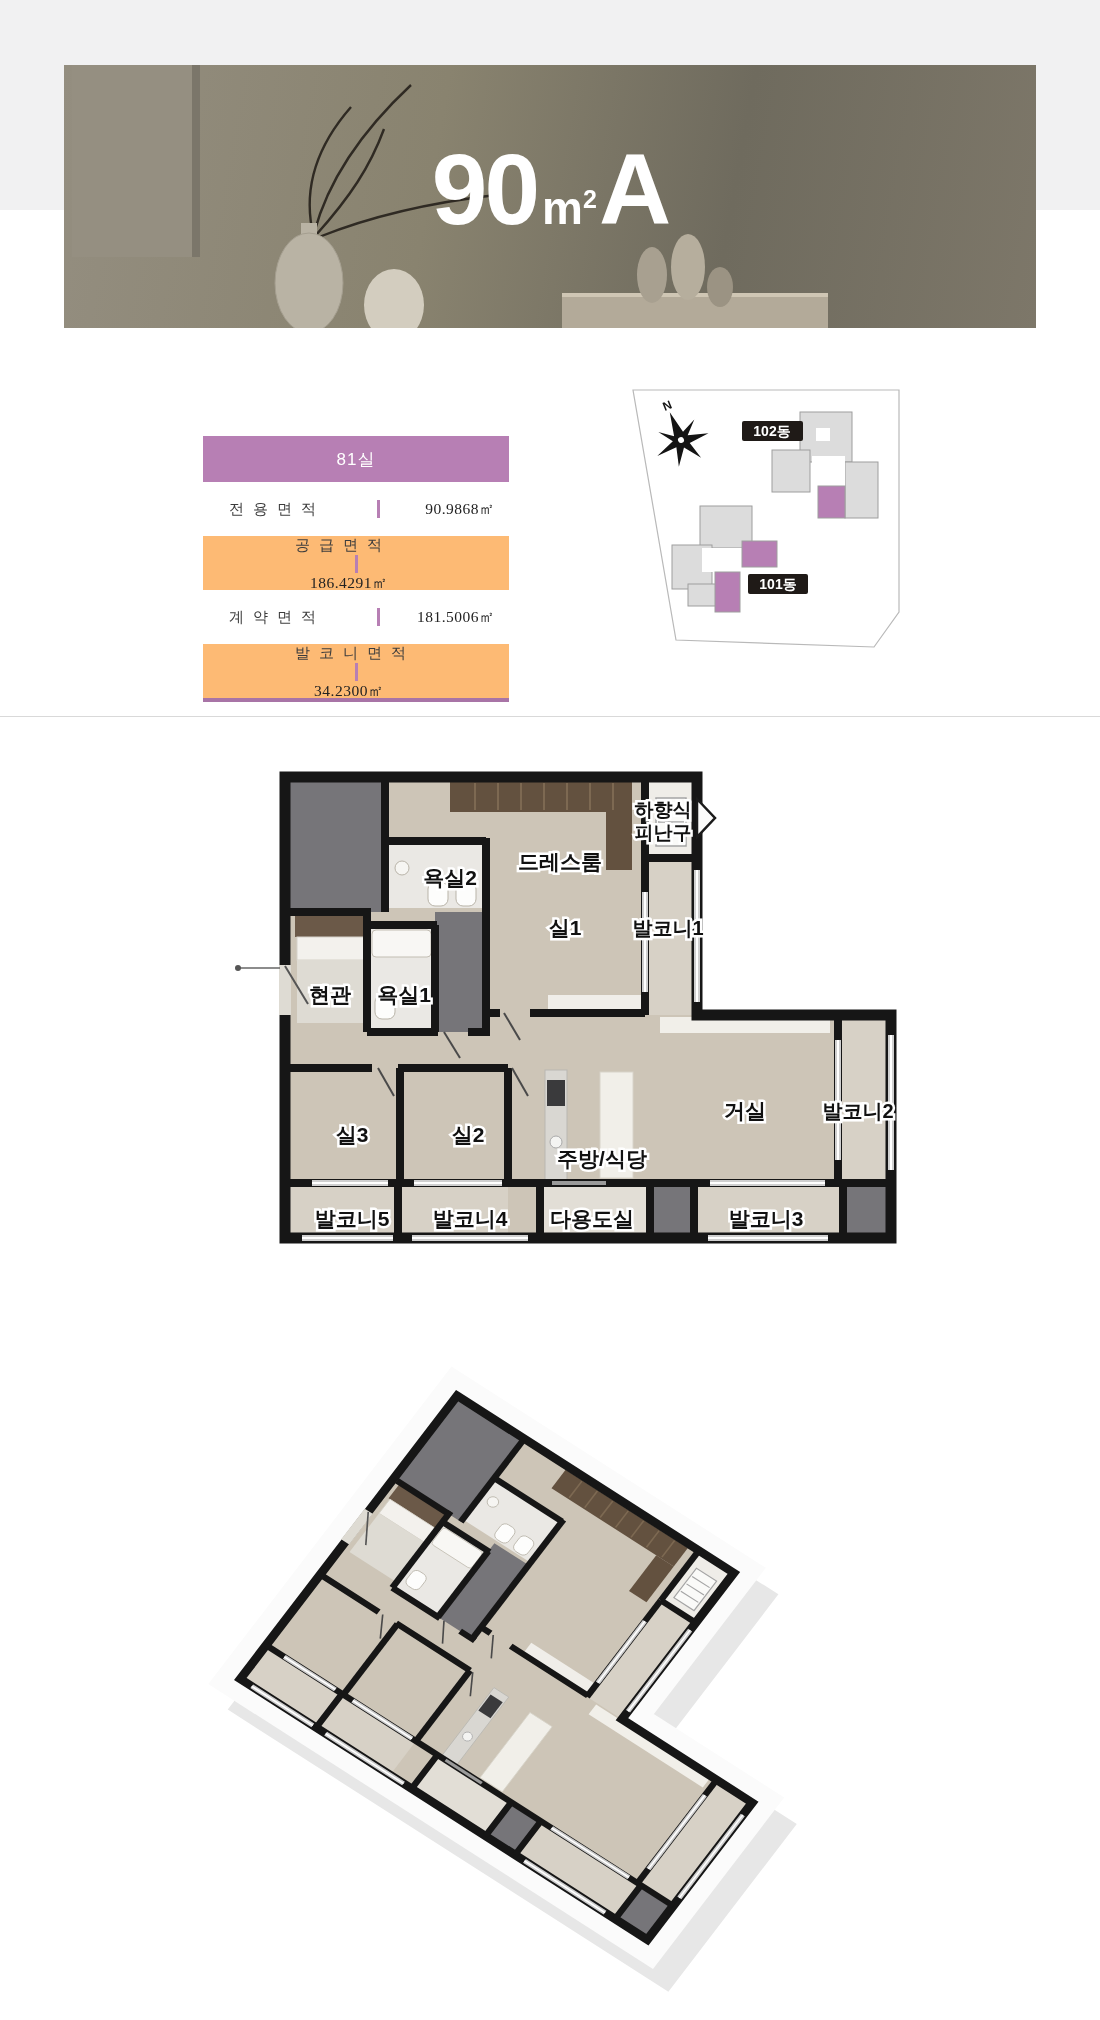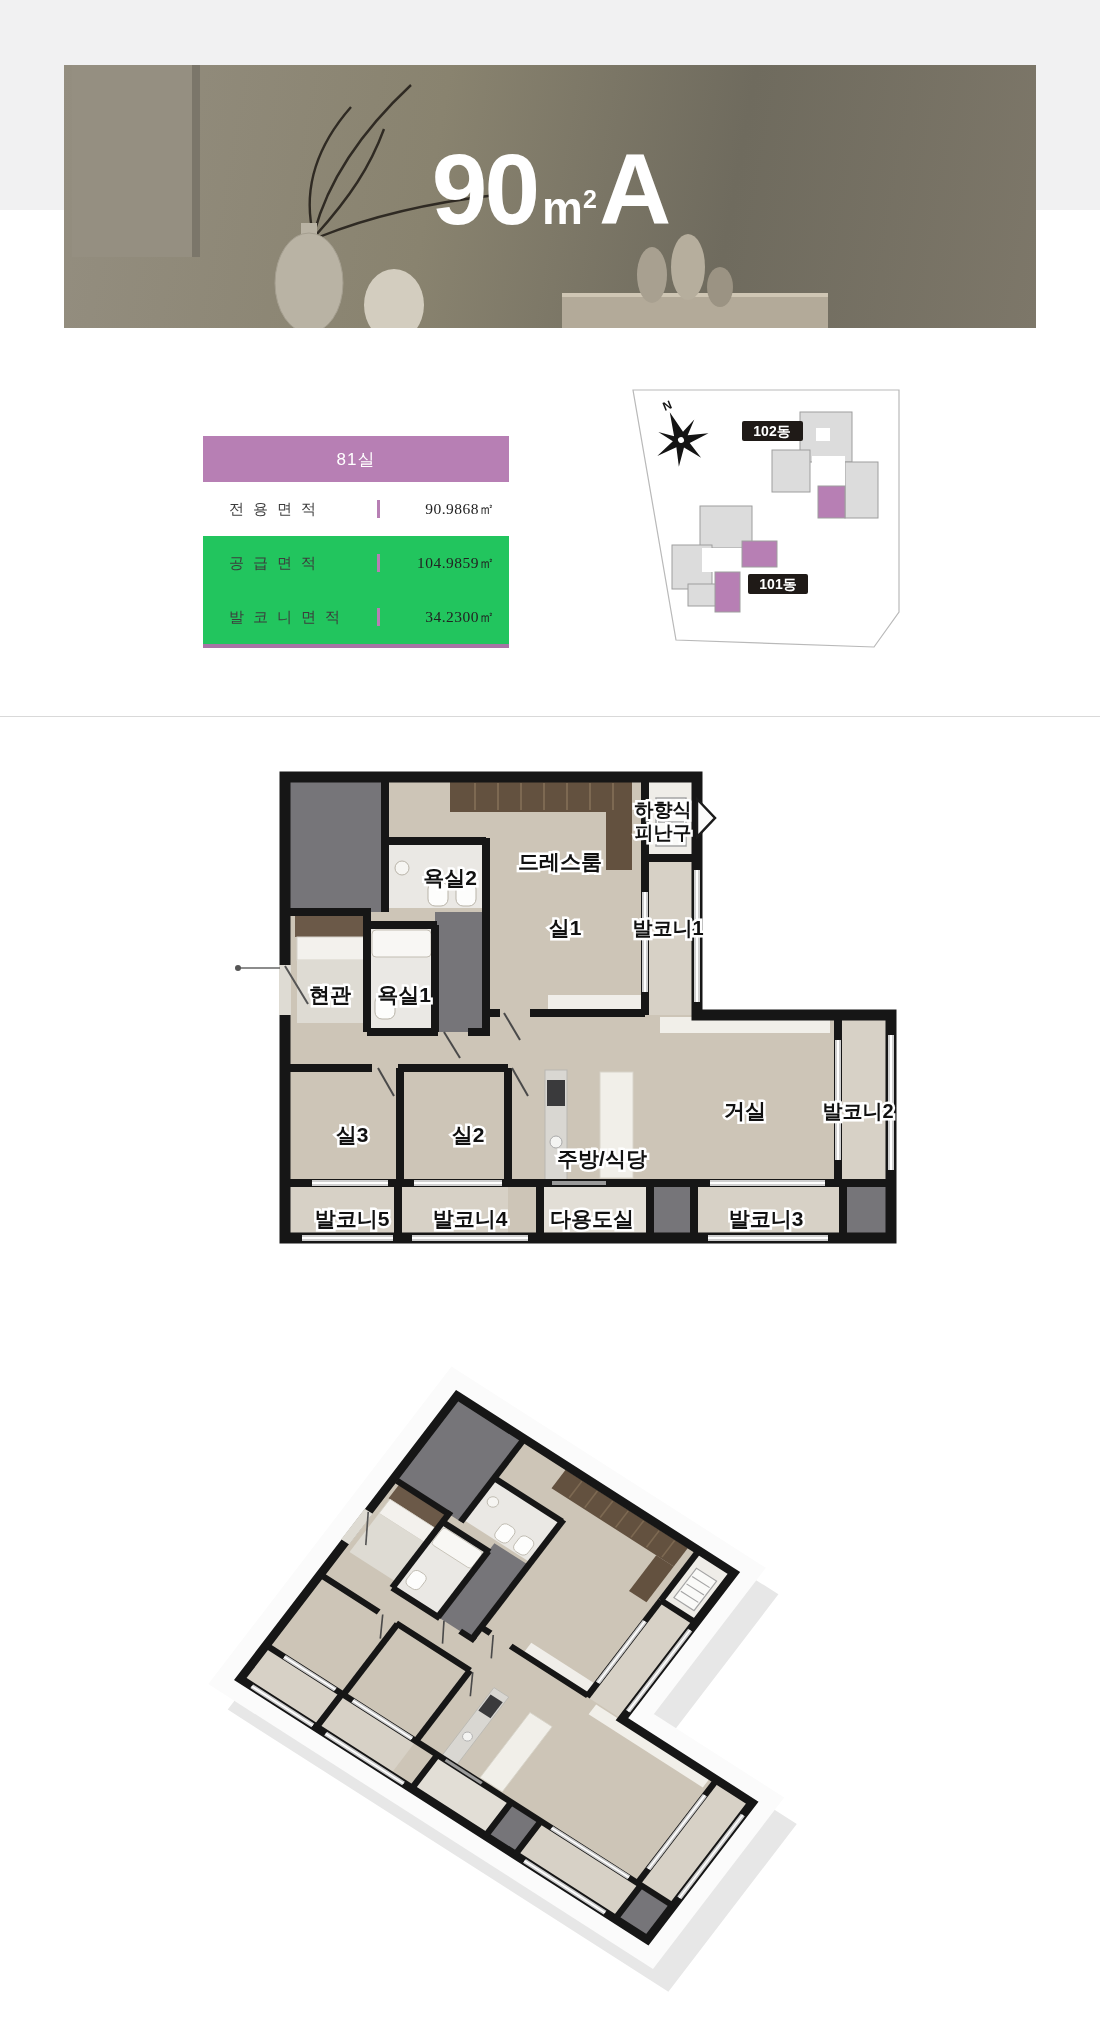--- a/index.html
+++ b/index.html
@@ -14,21 +14,21 @@
   .banner-title{position:absolute;left:0;top:0;width:100%;height:100%;text-align:center;
                 line-height:248px;color:#fff;font-weight:700;font-size:100px;letter-spacing:-3px;
                 white-space:nowrap;}
   .banner-title .t-unit{font-size:46px;letter-spacing:0;margin:0 2px 12px 5px;}
   .banner-title .t-unit sup{font-size:25px;}
   
   .info-table{position:absolute;left:203px;top:436px;width:306px;}
   .it-header{height:46px;background:#b77fb4;color:#fff;font-size:17px;letter-spacing:1px;
              display:flex;align-items:center;justify-content:center;}
   .it-row{height:54px;display:flex;align-items:center;font-size:15px;color:#3c3c3c;}
-  .it-row.alt{background:#22c55e;}
+  .it-row.alt{background:#fdba74;flex-direction:column;}
   .it-label{width:148px;padding-left:26px;letter-spacing:9px;white-space:nowrap;}
   .it-row:last-child .it-label{letter-spacing:4px;}
   .it-bar{width:3px;height:18px;background:#b77fb4;flex:0 0 auto;}
   .it-value{flex:1;text-align:right;padding-right:14px;font-size:15.5px;color:#222;letter-spacing:.5px;font-family:Liberation Serif, serif;}
   .it-footer{height:4px;background:#a874a6;}
   
   .site-svg{position:absolute;left:620px;top:383px;}
   .divider{position:absolute;left:0;top:716px;width:1100px;height:1px;background:#d9d9d9;}
   .plan2d{position:absolute;left:225px;top:762px;}
   .plan3d{position:absolute;left:140px;top:1320px;}
@@ -69,21 +69,26 @@
   <div class="info-table">
     <div class="it-header">81실</div>
     <div class="it-row">
       <span class="it-label">전용면적</span>
       <span class="it-bar"></span>
       <span class="it-value">90.9868㎡</span>
     </div>
     <div class="it-row alt">
       <span class="it-label">공급면적</span>
       <span class="it-bar"></span>
-      <span class="it-value">104.9859㎡</span>
+      <span class="it-value">186.4291㎡</span>
+    </div>
+    <div class="it-row">
+      <span class="it-label">계약면적</span>
+      <span class="it-bar"></span>
+      <span class="it-value">181.5006㎡</span>
     </div>
     <div class="it-row alt">
       <span class="it-label">발코니면적</span>
       <span class="it-bar"></span>
       <span class="it-value">34.2300㎡</span>
     </div>
     <div class="it-footer"></div>
   </div>
 
   <svg class="site-svg" width="290" height="272" viewBox="620 383 290 272">

